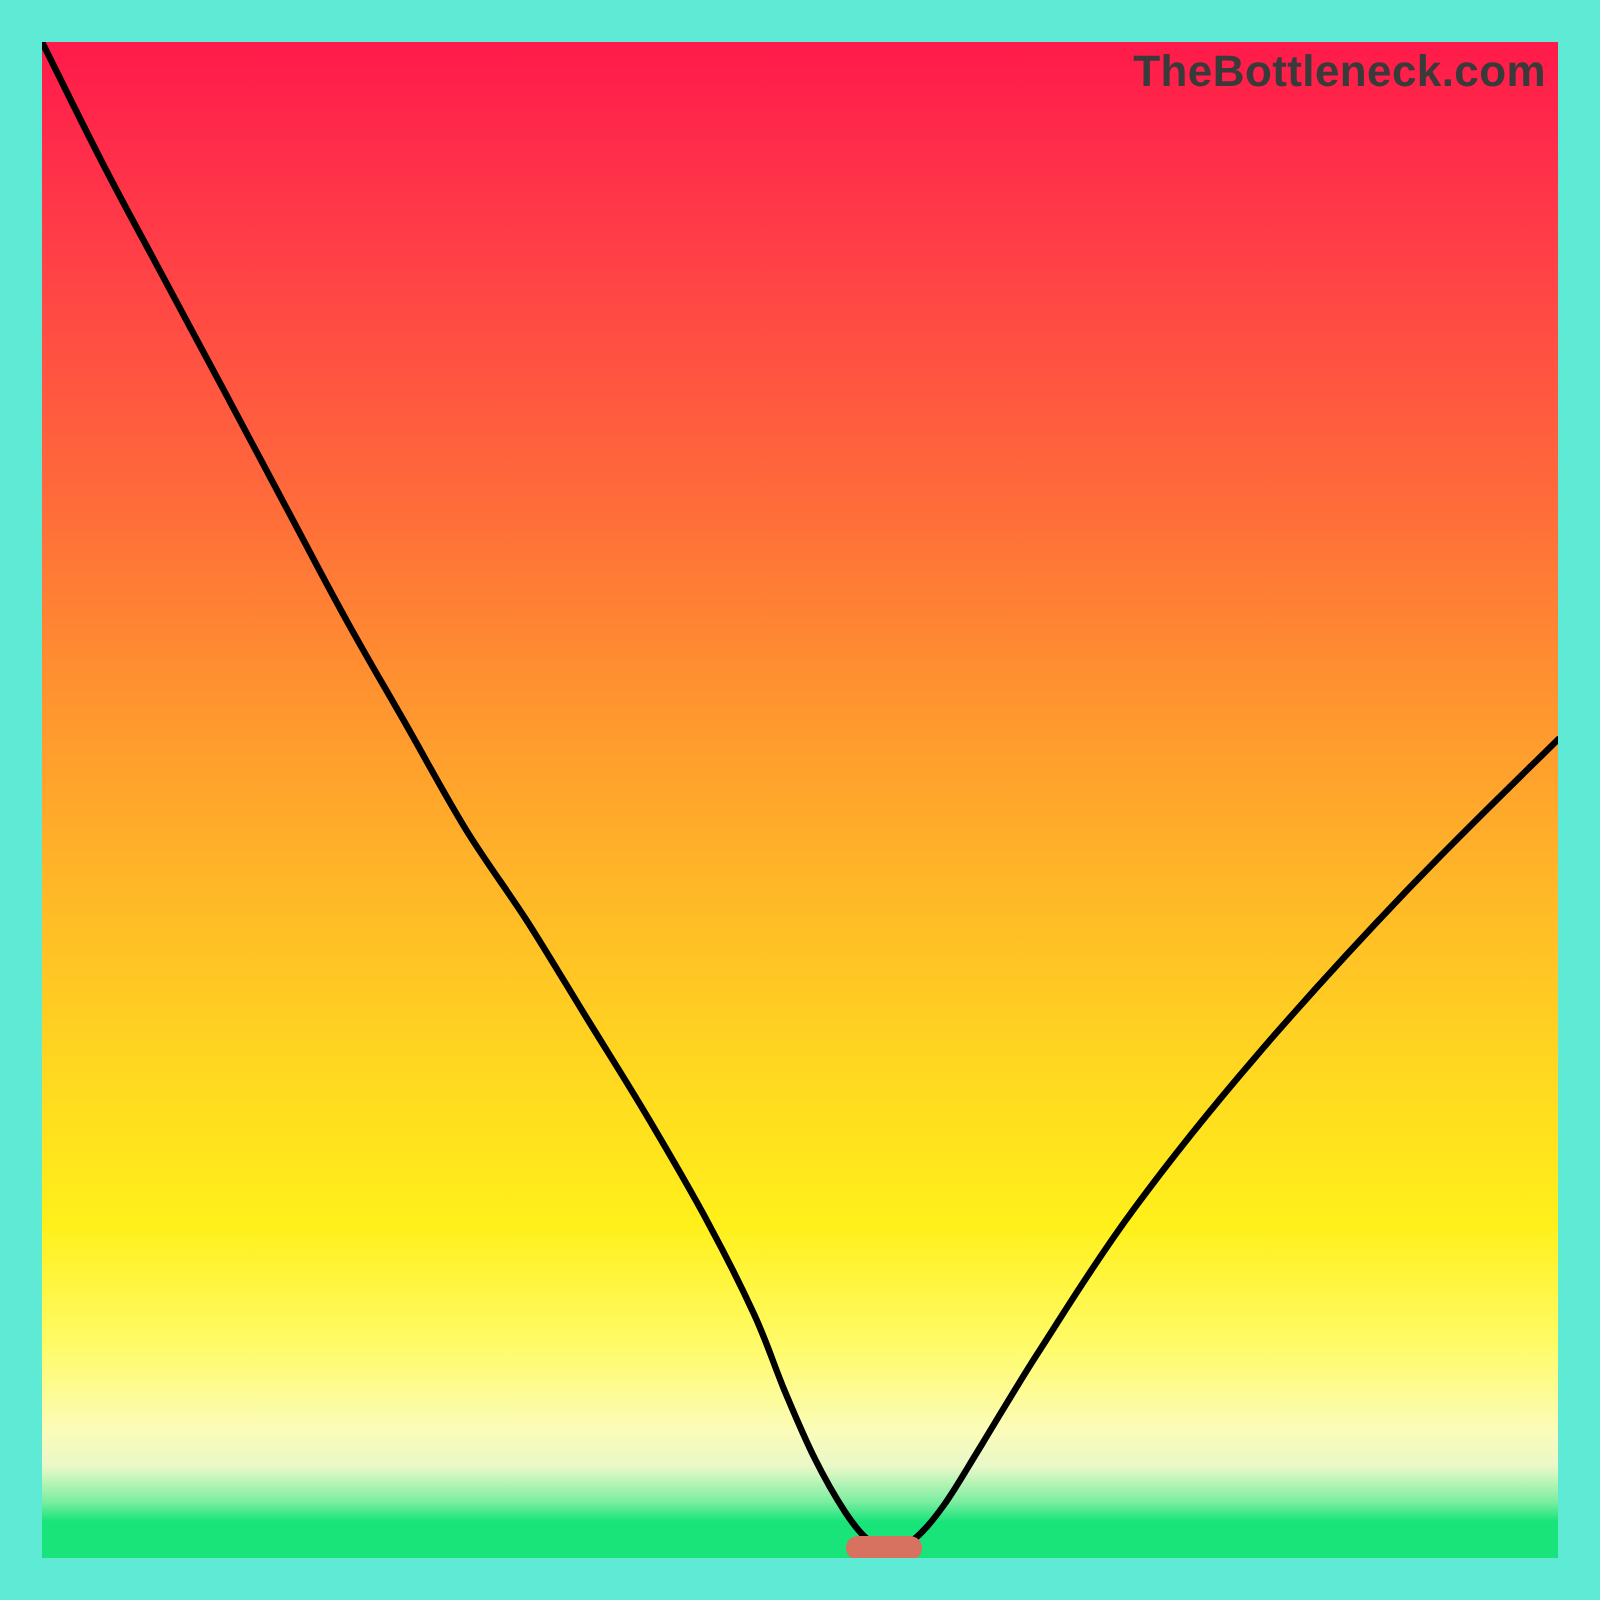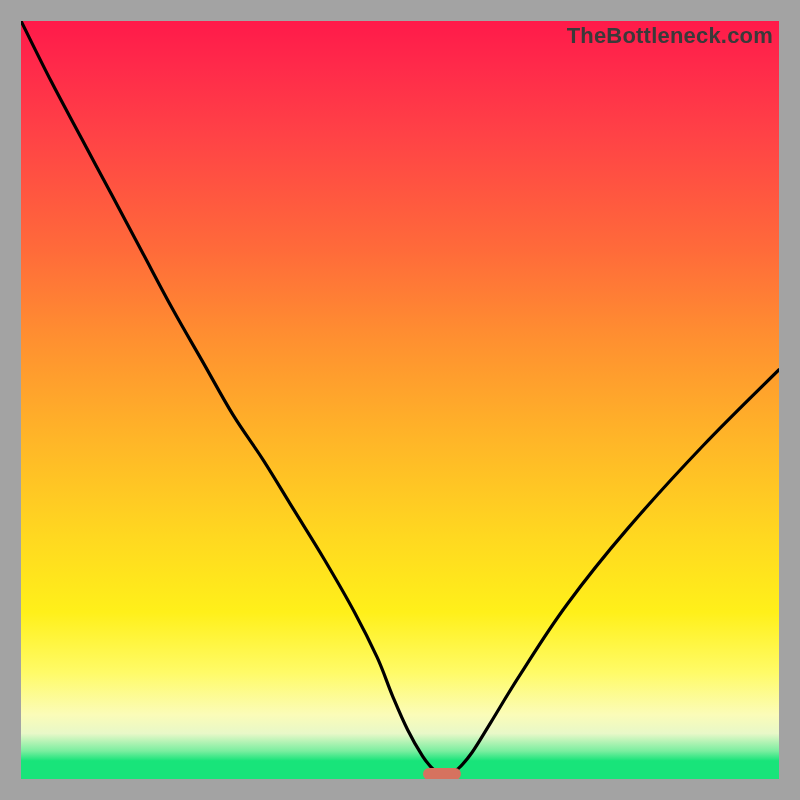--- a/index.html
+++ b/index.html
@@ -8,21 +8,21 @@
     width: 800px;
     height: 800px;
     overflow: hidden;
     background: #000;
     font-family: Arial, Helvetica, sans-serif;
   }
   .frame {
     position: relative;
     width: 800px;
     height: 800px;
-    background: #a3a3a3;
+    background: #5eead4;
   }
   .plot-area {
     position: absolute;
     left: 21px;
     top: 21px;
     width: 758px;
     height: 758px;
     overflow: hidden;
   }
   

